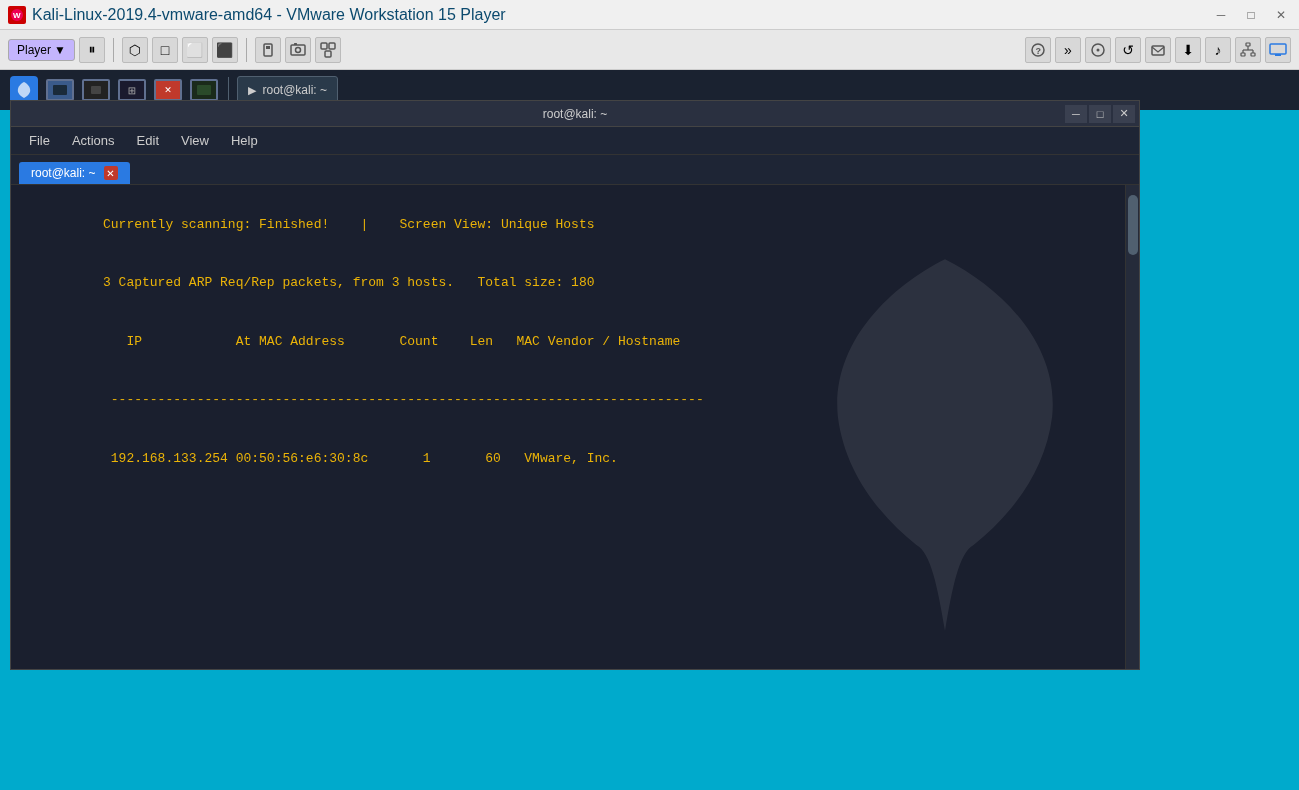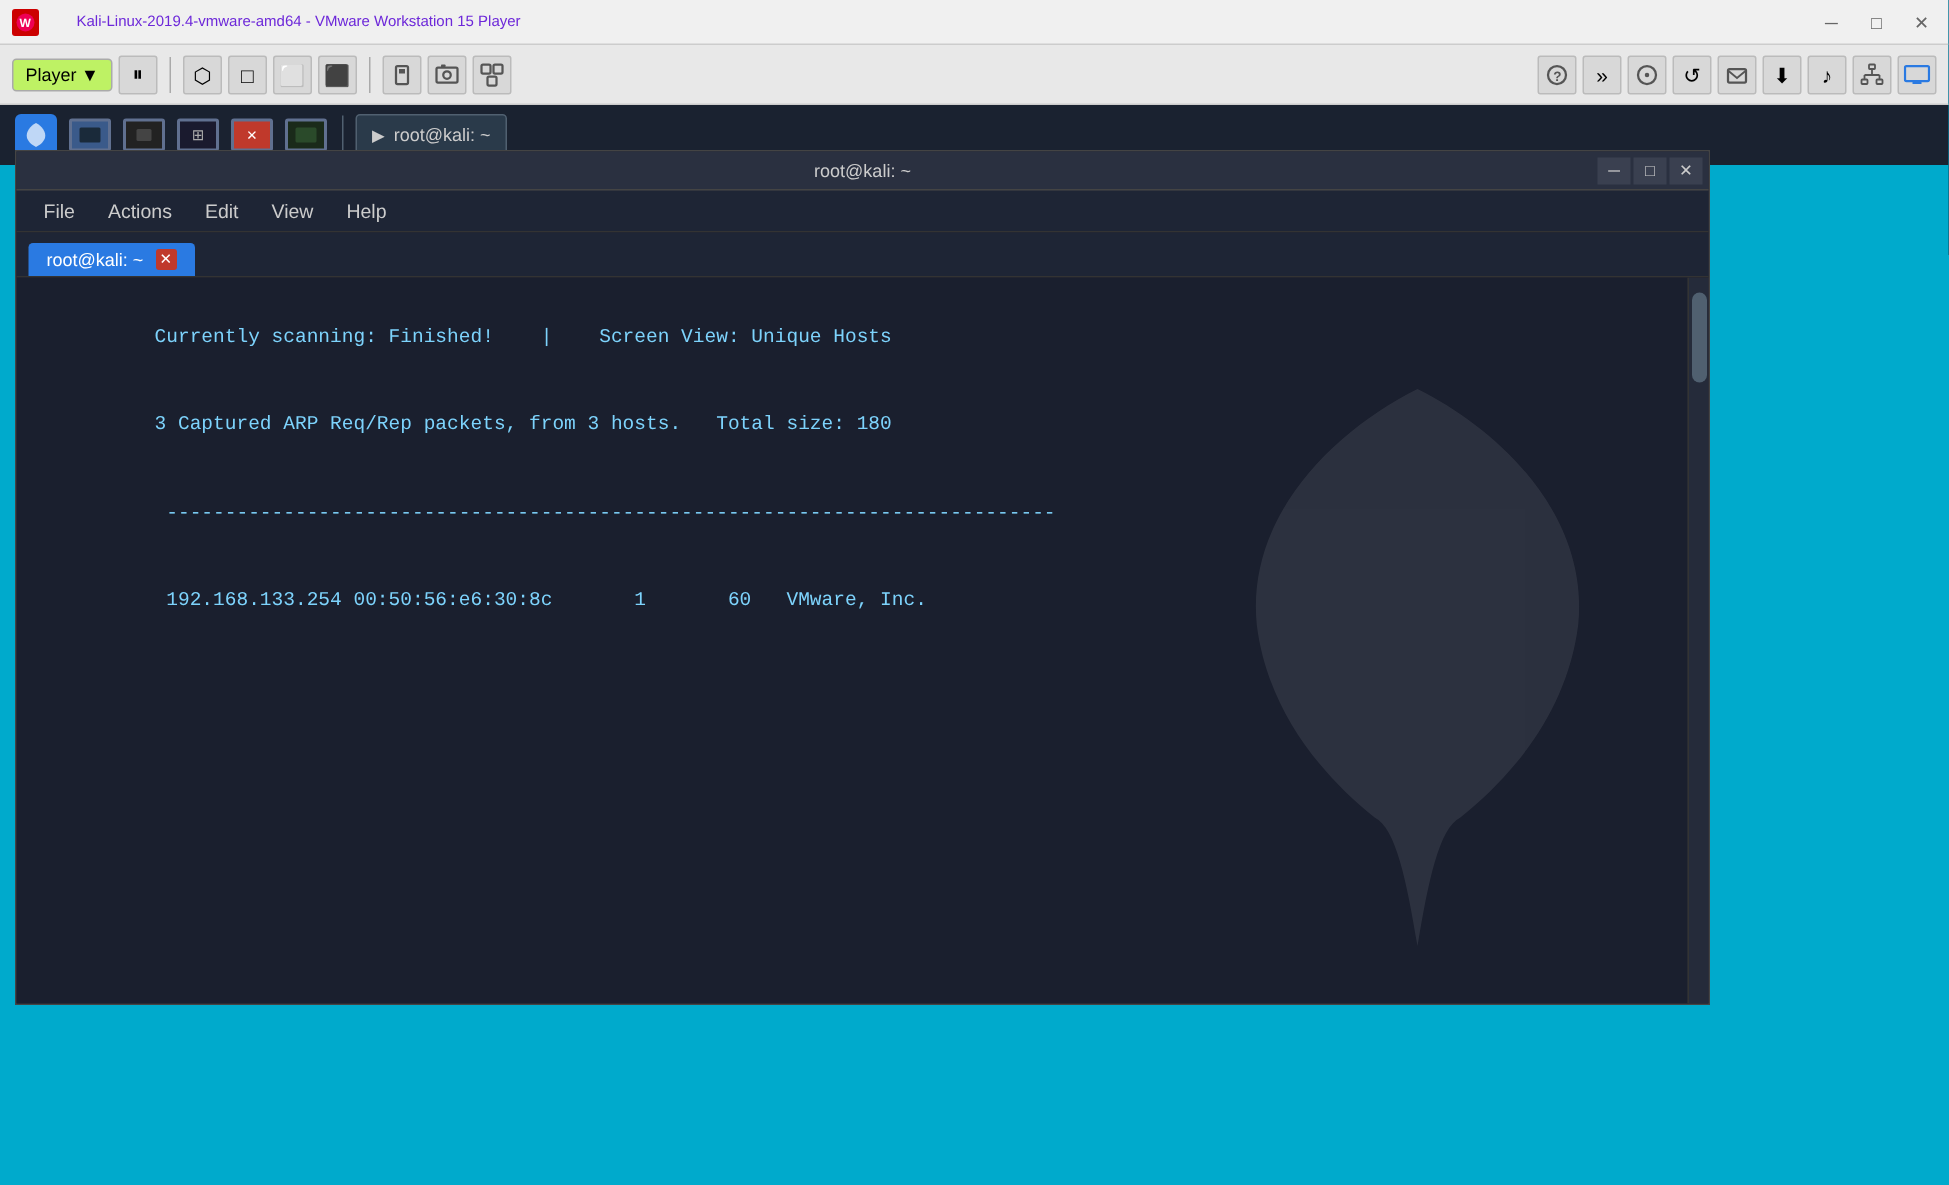--- a/index.html
+++ b/index.html
@@ -43,23 +43,22 @@
       background: #c00;
       border-radius: 2px;
       display: flex;
       align-items: center;
       justify-content: center;
       color: white;
       font-size: 10px;
       font-weight: bold;
     }
     .title-text {
-      font-size: 10px;
-      color: #6d28d9;
-      margin-left: 19px;
+      font-size: 16px;
+      color: #0c4a6e;
     }
     .title-bar-controls {
       display: flex;
       align-items: center;
       gap: 2px;
       padding-right: 4px;
     }
     .title-btn {
       width: 28px;
       height: 22px;
@@ -78,21 +77,21 @@
       width: 100%;
       height: 40px;
       background: #e8e8e8;
       display: flex;
       align-items: center;
       padding: 0 8px;
       gap: 4px;
       border-bottom: 1px solid #ccc;
     }
     .player-btn {
-      background: #bef264;
+      background: #c4b5fd;
       border: 1px solid #aaa;
       border-radius: 3px;
       padding: 3px 8px;
       font-size: 12px;
       cursor: pointer;
       display: flex;
       align-items: center;
       gap: 3px;
     }
     .toolbar-icon {
@@ -283,21 +282,21 @@
       flex: 1;
       background: #1a1f2e;
       padding: 10px 14px;
       font-family: 'Courier New', monospace;
       font-size: 13px;
       color: #d0d0d0;
       overflow: hidden;
       position: relative;
     }
     .term-line { line-height: 1.5; white-space: pre; }
-    .term-white { color: #7dd3fc; }
+    .term-white { color: #eab308; }
     @keyframes blink { 50% { opacity: 0; } }
 
     .kali-watermark {
       position: absolute;
       right: 30px;
       bottom: 20px;
       opacity: 0.08;
     }
     .kali-watermark svg {
       width: 300px;
@@ -495,20 +494,23 @@
           </svg>
         </div>
 
         <div class="term-line">
           <span class="term-white">Currently scanning: Finished!    |    Screen View: Unique Hosts</span>
         </div>
         <div class="term-line">
           <span class="term-white">3 Captured ARP Req/Rep packets, from 3 hosts.   Total size: 180</span>
         </div>
         <div class="term-line">
+          <span class="term-white">   IP            At MAC Address       Count    Len   MAC Vendor / Hostname</span>
+        </div>
+        <div class="term-line">
           <span class="term-white"> ----------------------------------------------------------------------------</span>
         </div>
         <div class="term-line">
           <span class="term-white"> 192.168.133.254 00:50:56:e6:30:8c       1       60   VMware, Inc.</span>
         </div>
         <div class="term-line">
           
         </div>
       </div>
       <div class="terminal-scrollbar">

